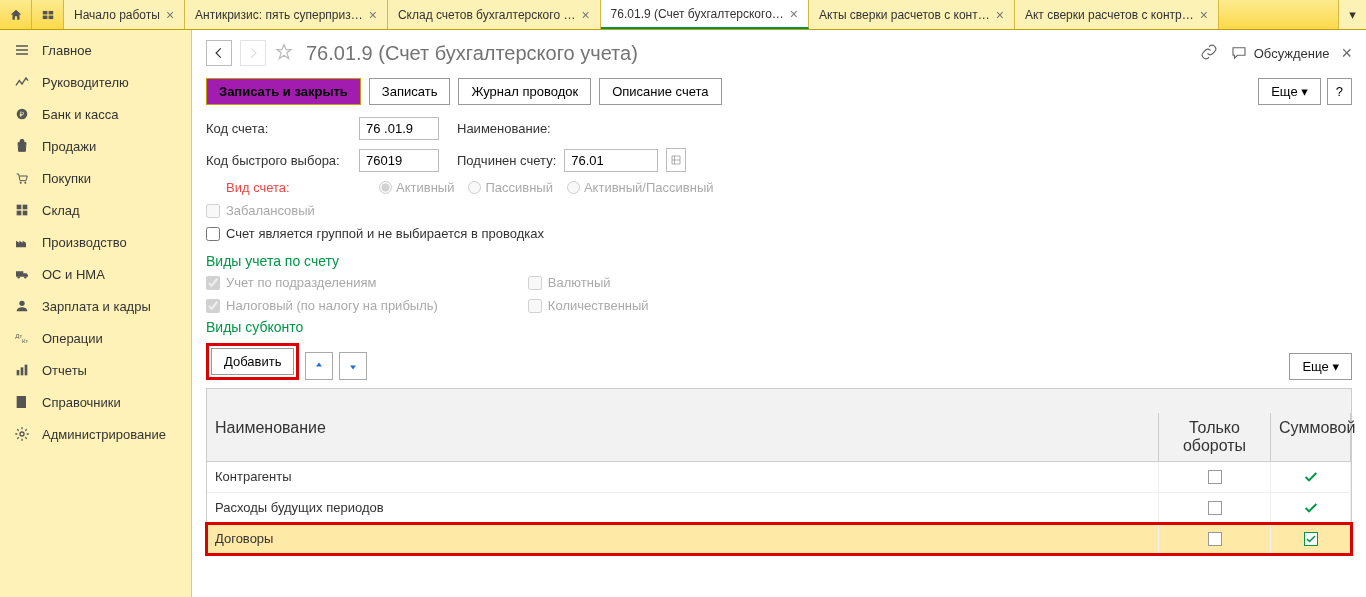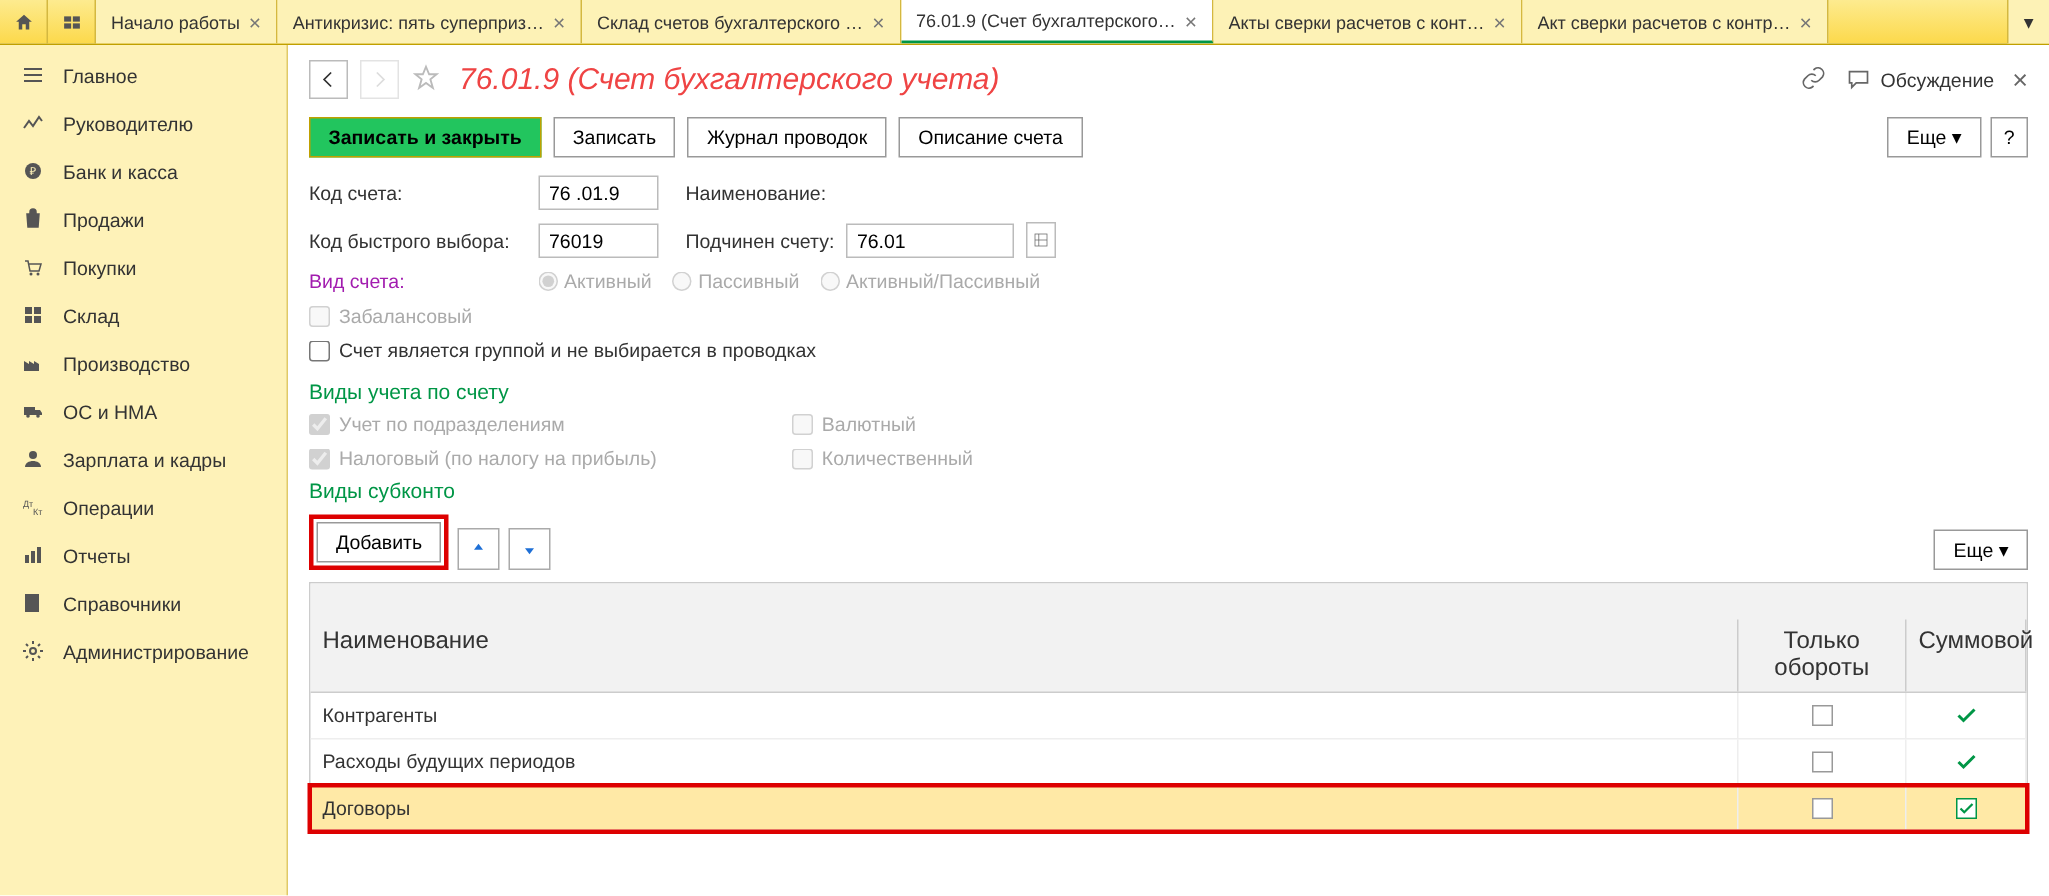--- a/index.html
+++ b/index.html
@@ -15,35 +15,35 @@
 .tab-arrow { width: 28px; display: flex; align-items: center; justify-content: center; background: #fdf2b6; border-left: 1px solid #d4b840; cursor: pointer; }
 .layout { display: flex; height: calc(100vh - 30px); }
 .sidebar { width: 192px; background: #fef2b8; border-right: 1px solid #e0c968; padding-top: 4px; text-align: right; }
 .side-item { display: flex; align-items: center; padding: 8px 14px; font-size: 13px; color: #333; cursor: pointer; gap: 12px; }
 .side-icon { width: 16px; height: 16px; display: flex; align-items: center; justify-content: center; fill: #555; }
 .main { flex: 1; display: flex; flex-direction: column; overflow: auto; padding: 0 0 10px 0; }
 .header-row { display: flex; align-items: center; padding: 10px 14px 6px 14px; gap: 8px; }
 .nav-btn { width: 26px; height: 26px; border: 1px solid #bbb; background: #fff; display: flex; align-items: center; justify-content: center; cursor: pointer; }
 .nav-btn.disabled { opacity: .4; }
 .star-btn svg { width: 20px; height: 20px; fill: none; stroke: #bbb; stroke-width: 1.5; }
-.page-title { font-size: 20px; color: #ef4444; font-weight: normal; margin-left: 4px; font-style: italic; }
+.page-title { font-size: 20px; color: #737373; font-weight: normal; margin-left: 4px; }
 .header-right { margin-left: auto; display: flex; align-items: center; gap: 12px; }
 .toolbar { display: flex; align-items: center; padding: 6px 14px 12px 14px; gap: 8px; }
 .btn { border: 1px solid #999; background: #fff; padding: 5px 12px; font-size: 13px; cursor: pointer; }
-.btn.primary { background: #22c55e; border-color: #c0a000; font-weight: bold; }
+.btn.primary { background: #a21caf; border-color: #c0a000; font-weight: bold; }
 .btn.square { padding: 4px 8px; }
 .form-area { padding: 0 14px; }
 .form-row { display: flex; align-items: center; margin-bottom: 8px; gap: 8px; }
 .form-label { font-size: 13px; color: #333; }
-.form-label.muted { color: #a21caf; }
+.form-label.muted { color: #ef4444; margin-left: 20px; }
 .input { border: 1px solid #bbb; padding: 3px 6px; font-size: 13px; background: #fff; }
 .input.code { width: 80px; }
 .input.name { width: 410px; border: 2px solid #ffb800; }
 .input.quick { width: 80px; }
-.input.parent { width: 112px; }
+.input.parent { width: 94px; }
 .picker-btn { width: 20px; height: 24px; border: 1px solid #bbb; background: #fff; cursor: pointer; display: flex; align-items: center; justify-content: center; }
 .radio-group { display: flex; gap: 14px; align-items: center; }
 .radio-item { display: flex; align-items: center; gap: 4px; color: #aaa; }
 .radio-item input { accent-color: #888; }
 .check-item { display: flex; align-items: center; gap: 6px; font-size: 13px; }
 .check-item.muted { color: #aaa; }
 .check-item input { width: 14px; height: 14px; }
 .section-title { color: #009646; font-size: 14px; padding: 4px 14px; }
 .checks-grid { display: flex; gap: 90px; padding: 2px 14px; }
 .checks-col { display: flex; flex-direction: column; gap: 8px; }

